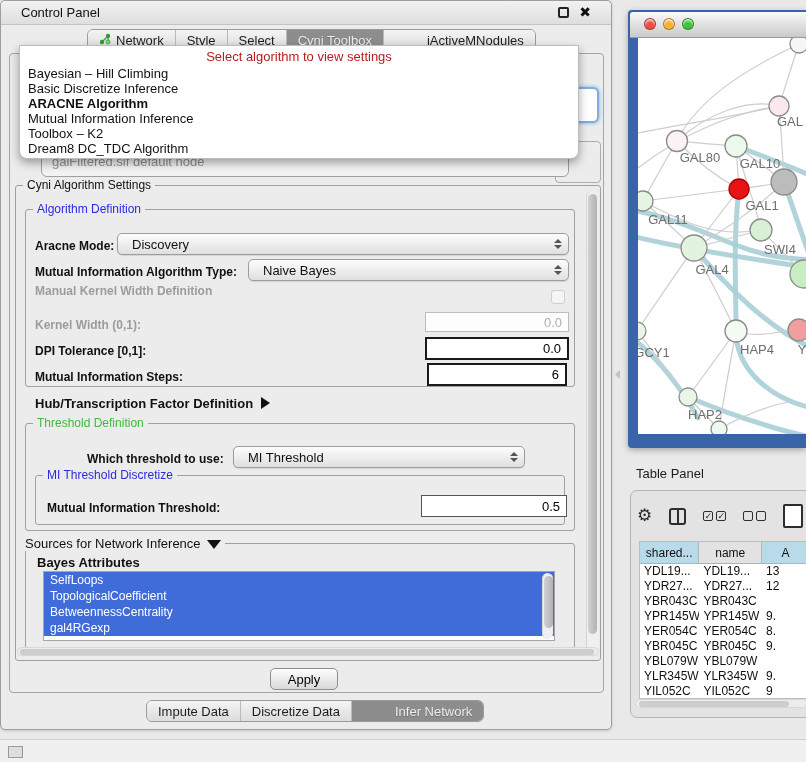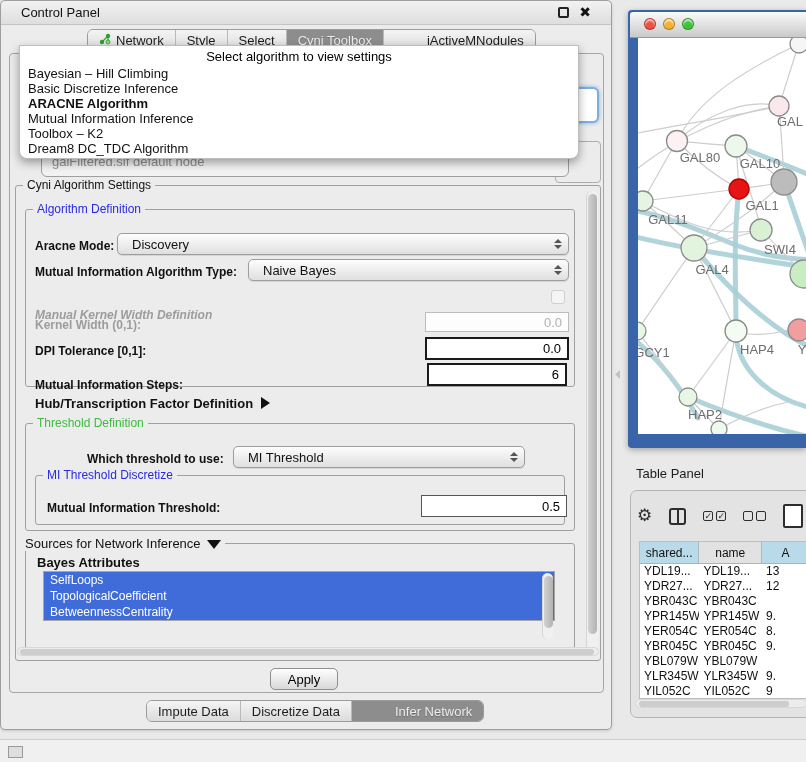--- a/index.html
+++ b/index.html
@@ -31,21 +31,21 @@
   
   .ghost{z-index:1;}
   #ghost-search{left:554px;top:86px;width:44px;height:36px;background:#fff;border:2px solid #7daede;
     border-radius:6px;box-shadow:0 0 4px #7daede;}
   #ghost-box{left:554px;top:140px;width:46px;height:42px;border:1px solid #adadad;border-radius:4px;background:#ececec;}
   #ghost-combo{left:40px;top:146px;width:528px;height:30px;border:1px solid #9f9f9f;border-radius:6px;
     background:#f2f2f2;font-size:13px;line-height:28px;color:#8f8f8f;padding-left:10px;overflow:hidden;}
   
   #algo-dropdown{left:18px;top:44px;width:560px;height:114px;background:#fff;z-index:10;
     border:1px solid #bdbdbd;border-radius:0 0 8px 8px;box-shadow:0 4px 10px rgba(0,0,0,.35);overflow:hidden;}
-  #dd-placeholder{height:20px;line-height:22px;text-align:center;color:#000000;font-size:13px;}
+  #dd-placeholder{height:20px;line-height:22px;text-align:center;color:#b91c1c;font-size:13px;}
   .dd-item{height:15px;line-height:15px;font-size:13px;padding:0 8px;white-space:nowrap;}
   .dd-item.selected{font-weight:bold;}
   
   .groupbox{position:absolute;border:1px solid #a0a0a0;border-radius:3px;}
   .legend{position:absolute;font-size:12px;background:#ececec;padding:0 4px;white-space:nowrap;z-index:3;}
   .lbl{position:absolute;font-size:12px;font-weight:bold;white-space:nowrap;}
   .lbl.dis{color:#9c9c9c;}
   
   .combo{position:absolute;height:22px;border:1px solid #9d9d9d;border-radius:5px;
     background:linear-gradient(#fdfdfd,#dfdfdf);display:flex;align-items:center;font-size:13px;
@@ -63,21 +63,21 @@
     border-bottom:6px solid transparent;border-left:9px solid #111;vertical-align:-1px;margin-left:8px;}
   .tri-down{display:inline-block;width:0;height:0;border-left:7px solid transparent;
     border-right:7px solid transparent;border-top:9px solid #111;vertical-align:-1px;margin-left:6px;}
   .checkbox{position:absolute;width:14px;height:14px;border:1px solid #cfcfcf;border-radius:3px;background:#f5f5f5;}
   
   .vscroll{position:absolute;width:12px;background:#f0f0f0;border-left:1px solid #d5d5d5;border-radius:6px;}
   .vthumb{position:absolute;left:1px;width:9px;background:linear-gradient(90deg,#d2d2d2,#b2b2b2);border-radius:5px;}
   .hscroll{position:absolute;height:9px;background:#ececec;border:1px solid #d8d8d8;border-radius:5px;}
   .hthumb{position:absolute;top:1px;height:6px;background:#cdcdcd;border-radius:4px;}
   
-  #attr-list{position:absolute;left:42px;top:570px;width:512px;height:50px;background:#fff;
+  #attr-list{position:absolute;left:42px;top:570px;width:512px;height:70px;background:#fff;
     border:1px solid #a5a5a5;overflow:hidden;}
   .attr-item{height:16px;line-height:16px;font-size:12px;padding-left:6px;background:var(--selection-blue);
     color:#fff;white-space:nowrap;}
   
   #apply-btn{position:absolute;left:269px;top:667px;width:68px;height:22px;border:1px solid #8f8f8f;
     border-radius:5px;background:linear-gradient(#fefefe,#d8d8d8);font-size:13px;font-family:inherit;}
   
   #net-frame{position:absolute;left:628px;top:10px;width:178px;height:438px;background:var(--frame-blue);
     border-radius:4px 0 0 4px;box-shadow:0 2px 6px rgba(0,0,0,.3);}
   #net-titlebar{position:absolute;left:2px;top:2px;right:0;height:26px;
@@ -192,30 +192,30 @@
 
   <span class="lbl" style="left:34px;top:264px;">Mutual Information Algorithm Type:</span>
   <div class="combo" style="left:247px;top:258px;width:321px;">
     <span class="ctext">Naive Bayes</span>
     <span class="spin">
         <i class="up"></i>
         <i class="dn"></i>
       </span>
   </div>
 
-  <span class="lbl dis" style="left:34px;top:307px;font-style:italic;">Manual Kernel Width Definition</span>
+  <span class="lbl dis" style="left:34px;top:283px;">Manual Kernel Width Definition</span>
   <span class="checkbox" style="left:550px;top:289px;"></span>
 
   <span class="lbl dis" style="left:34px;top:317px;">Kernel Width (0,1):</span>
   <input class="field dis" style="left: 424px; top: 311px; width: 144px; height: 20px;" readonly="" value="0.0">
 
   <span class="lbl" style="left:34px;top:343px;">DPI Tolerance [0,1]:</span>
   <input class="field strong" style="left: 424px; top: 336px; width: 144px; height: 23px;" value="0.0">
 
-  <span class="lbl" style="left:34px;top:369px;margin-top:8px;">Mutual Information Steps:</span>
+  <span class="lbl" style="left:34px;top:369px;">Mutual Information Steps:</span>
   <input class="field strong" style="left: 426px; top: 362px; width: 140px; height: 23px;" value="6">
 
   <span class="lbl" style="left:34px;top:395px;font-size:13px;">
     <span>Hub/Transcription Factor Definition</span><span class="tri-right"></span>
   </span>
 
   <div class="groupbox" style="left:24px;top:422px;width:550px;height:108px;"></div>
   <span class="legend" style="left:32px;top:415px;color:var(--label-green);">Threshold Definition</span>
 
   <span class="lbl" style="left:86px;top:451px;">Which threshold to use:</span>

